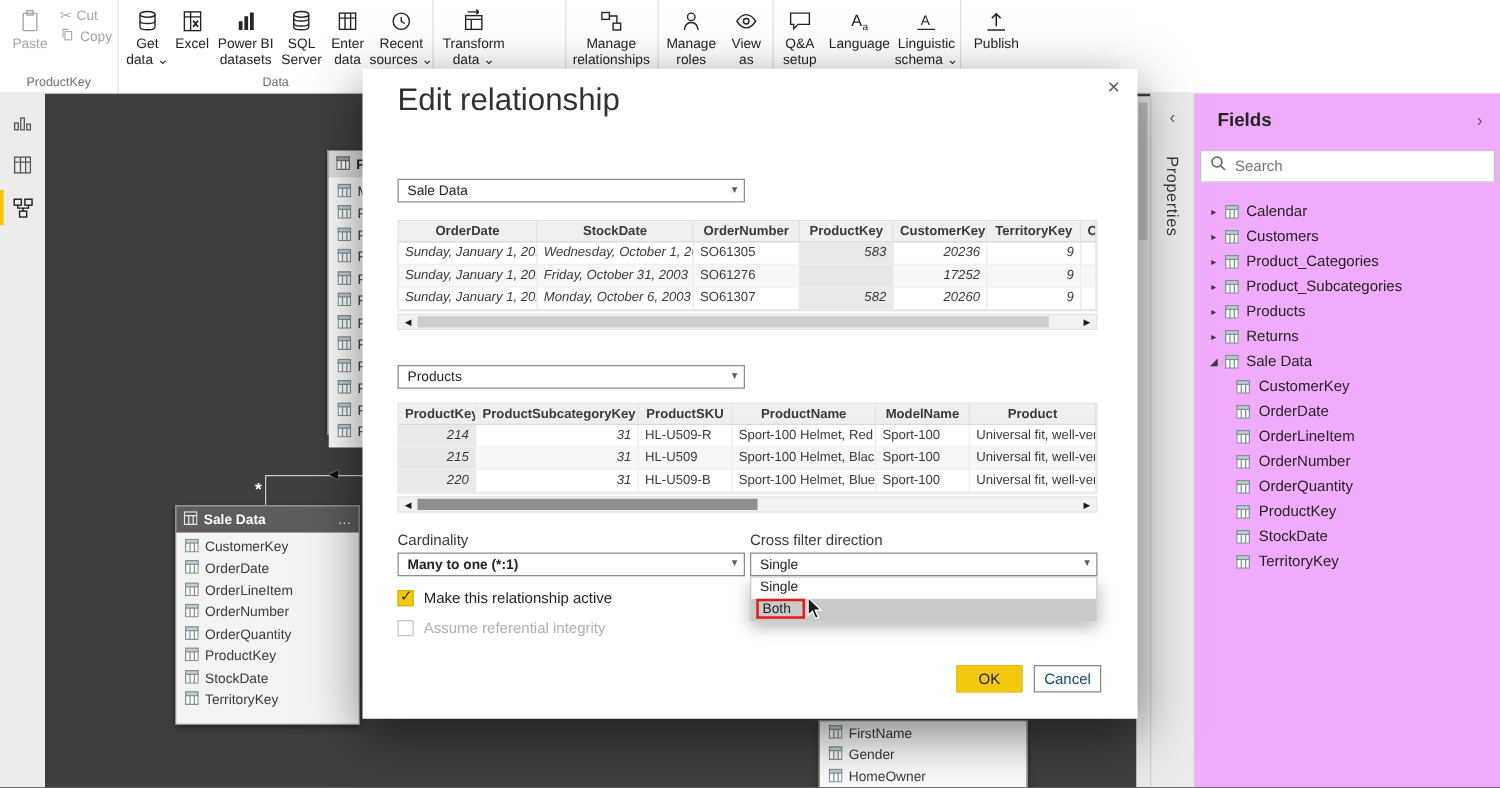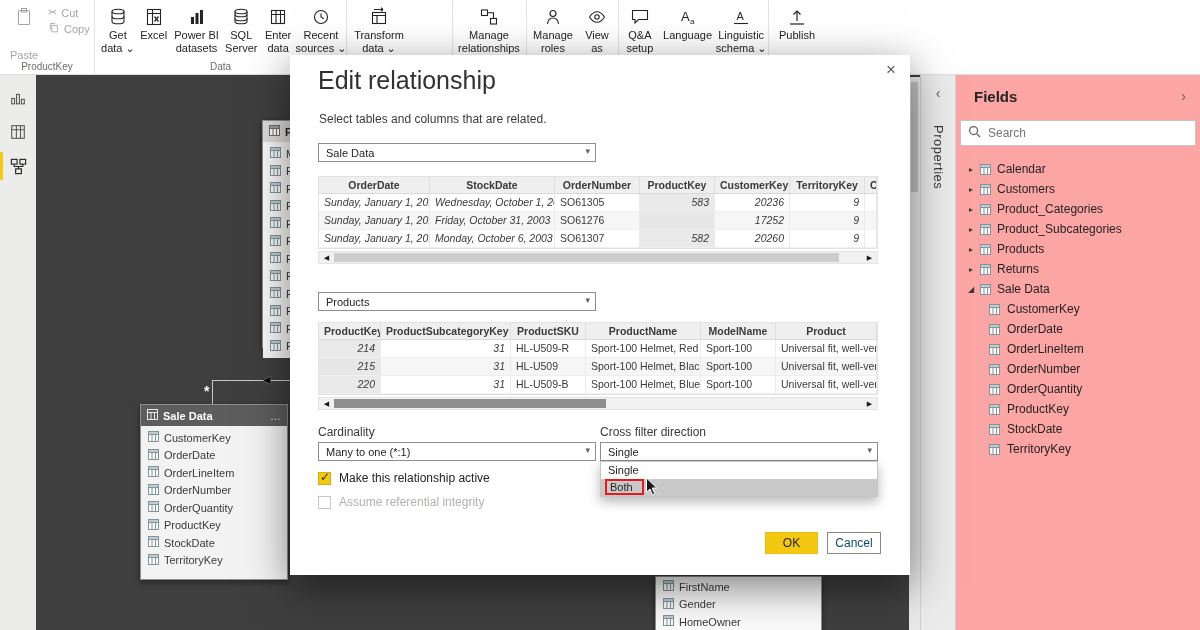--- a/index.html
+++ b/index.html
@@ -70,21 +70,21 @@
 .cb-row.dis{color:#b3b0ad;cursor:default;}
 .cb-row.dis .cb{border-color:#c8c6c4;}
 .btn{position:absolute;height:22px;font-size:12px;display:flex;align-items:center;justify-content:center;cursor:pointer;}
 .btn.primary{background:#f2c811;border:1px solid #e8bf10;color:#252423;}
 .btn.secondary{background:#fff;border:1px solid #8a8886;color:#0c4a6e;}
 
 
 .props{position:absolute;left:920px;top:75px;width:35px;height:555px;background:#ebebeb;border-left:1px solid #d2d0ce;}
 .props .chev{position:absolute;top:10px;left:0;right:0;text-align:center;font-size:14px;color:#605e5c;cursor:pointer;}
 .props .vtext{position:absolute;top:50px;left:50%;transform:translateX(-50%);writing-mode:vertical-rl;font-size:13px;color:#3b3a39;letter-spacing:.5px;}
-.fields{position:absolute;left:955px;top:75px;width:245px;height:555px;background:#fca5a5;border-left:1px solid #d2d0ce;padding-left:12px;}
+.fields{position:absolute;left:955px;top:75px;width:245px;height:555px;background:#f0abfc;border-left:1px solid #d2d0ce;padding-left:12px;}
 .fields-title{position:absolute;left:18px;top:13px;font-size:15px;font-weight:600;color:#252423;}
 .fields-collapse{position:absolute;right:14px;top:13px;color:#605e5c;font-size:14px;cursor:pointer;}
 .search{position:absolute;left:4px;top:45px;width:236px;height:26px;background:#fff;border:1px solid #c6c4c2;display:flex;align-items:center;padding:0 7px;gap:7px;}
 .search input{border:none;outline:none;font-size:12px;color:#252423;width:100%;background:transparent;}
 .search input::placeholder{color:#767472;}
 .tree{position:absolute;left:0;top:84px;right:0;}
 .trow{height:20px;display:flex;align-items:center;font-size:12px;color:#252423;cursor:pointer;white-space:nowrap;overflow:hidden;}
 .trow .chev{width:14px;margin-left:8px;font-size:8px;color:#3b3a39;text-align:center;flex:0 0 14px;}
 .trow .ico{margin:0 6px 0 2px;display:flex;flex:0 0 11px;}
 .trow.child{padding-left:31px;}
@@ -93,21 +93,21 @@
 .cursor{position:absolute;z-index:60;}
 </style>
 </head>
 <body>
 
 <div id="app">
 
   <div class="ribbon">
 
     <div class="rgroup" style="left:0;width:95px;padding-left:6px;gap:6px;">
-      <div class="ritem disabled" style="width:36px;gap:20px;">
+      <div class="ritem disabled" style="width:36px;">
         <span class="ric">
           <svg width="20" height="20" viewBox="0 0 20 20" stroke="currentColor" fill="none" stroke-width="1.1">
               <rect x="4.5" y="3.5" width="11" height="14" rx="1"></rect>
               <rect x="7.5" y="1.5" width="5" height="3.5"></rect>
             </svg>
         </span>
         <span class="rlbl">Paste</span>
       </div>
       <div class="smallcol">
         <div class="srow disabled">
@@ -815,21 +815,20 @@
             </span>
             <span>TerritoryKey</span>
           </div>
         </div>
     </div>
   </div>
 
   <div class="dialog">
     <div class="dlg-close">×</div>
     <div class="dlg-title">Edit relationship</div>
-    <div class="dlg-sub">Select tables and columns that are related.</div>
 
     <div class="dd" style="left:28px;top:88px;width:278px;">
       <span>Sale Data</span>
       <span class="caret">▾</span>
     </div>
 
     <div class="ptable t1" style="left:28px;top:121px;">
       <div class="prow phead">
         <div>OrderDate</div>
         <div>StockDate</div>
@@ -924,21 +923,21 @@
     </div>
     <div class="hscroll" style="left:28px;top:342px;">
       <span class="arr l">◀</span>
       <div class="thumb" style="left:15px;width:272px;background:#8f8f8f;"></div>
       <span class="arr r">▶</span>
     </div>
 
     <div class="dlg-label" style="left:28px;top:370px;">Cardinality</div>
     <div class="dlg-label" style="left:310px;top:370px;">Cross filter direction</div>
 
-    <div class="dd" style="left:28px;top:387px;width:278px;">
+    <div class="dd" style="left:28px;top:387px;width:278px;font-weight:bold;">
       <span>Many to one (*:1)</span>
       <span class="caret">▾</span>
     </div>
     <div class="dd" style="left:310px;top:387px;width:278px;">
       <span>Single</span>
       <span class="caret">▾</span>
     </div>
 
     <div class="dd-list">
       <div class="dd-item">Single</div>

